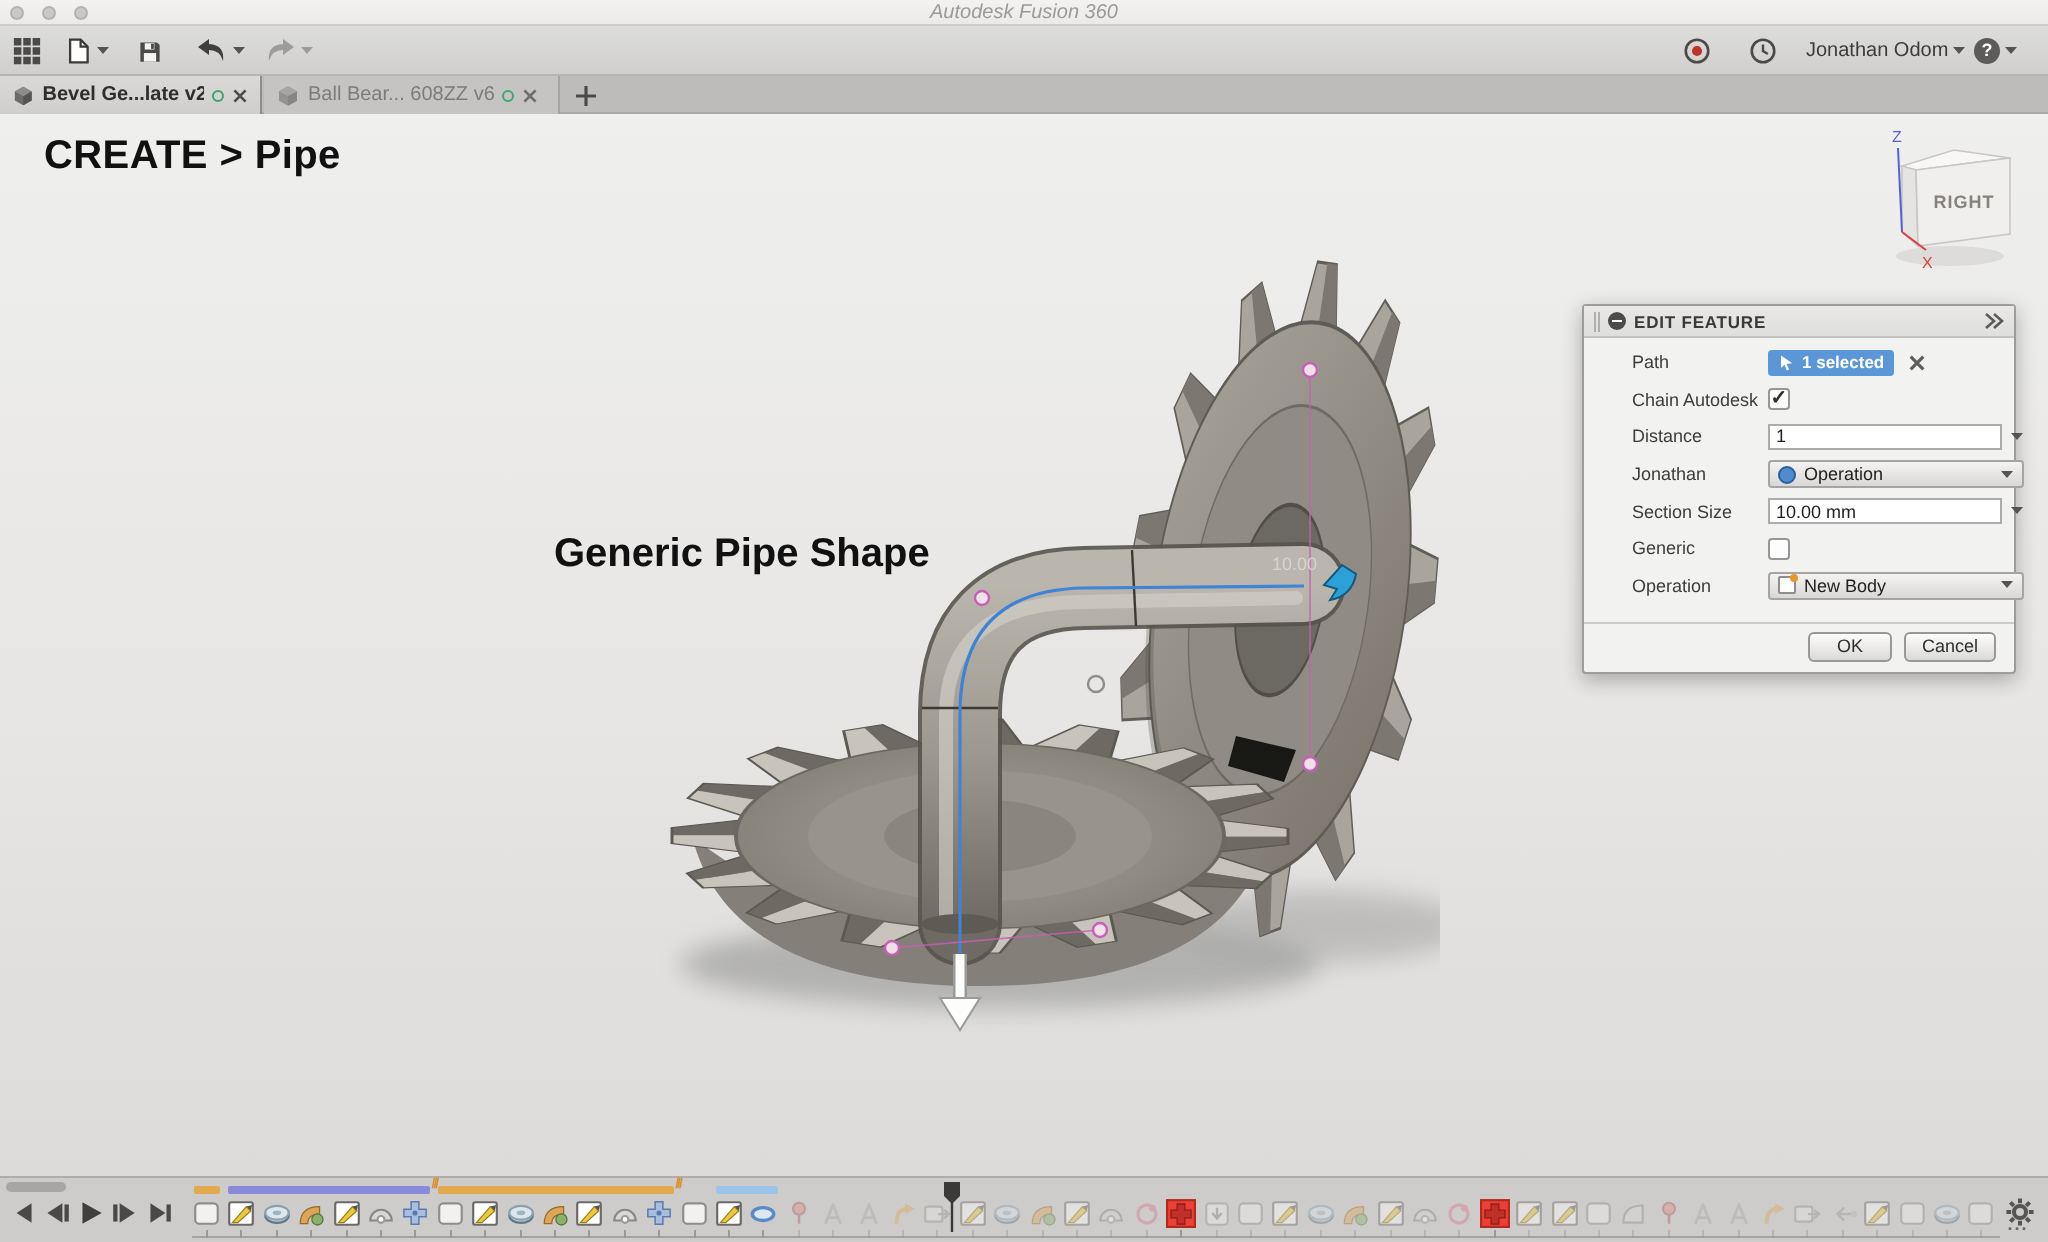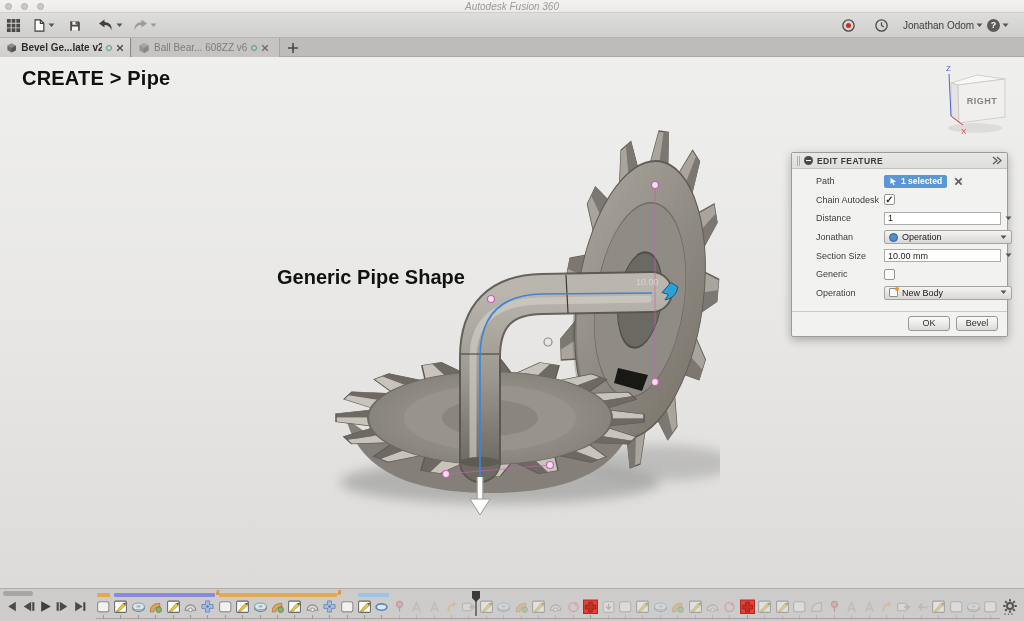--- a/index.html
+++ b/index.html
@@ -391,21 +391,21 @@
             <span class="sel-txt">New Body</span>
             <svg class="caret" viewBox="0 0 7 5">
                 <path d="M0.5 0.5 L3.5 4 L6.5 0.5 Z" fill="#555453"></path>
               </svg>
           </span>
         </div>
       </div>
       <div class="dlg-sep"></div>
       <div class="dlg-foot">
         <span class="dlg-btn">OK</span>
-        <span class="dlg-btn">Bevel</span>
+        <span class="dlg-btn">Cancel</span>
       </div>
     </div>
   </div>
 
   <div class="timeline">
     <div class="tl-nub"></div>
     <div class="tl-controls">
       <svg class="tl-ctl" viewBox="0 0 14 14">
           <path d="M11 2.5 L4 7 L11 11.5 Z" fill="#4a4948"></path>
         </svg>

